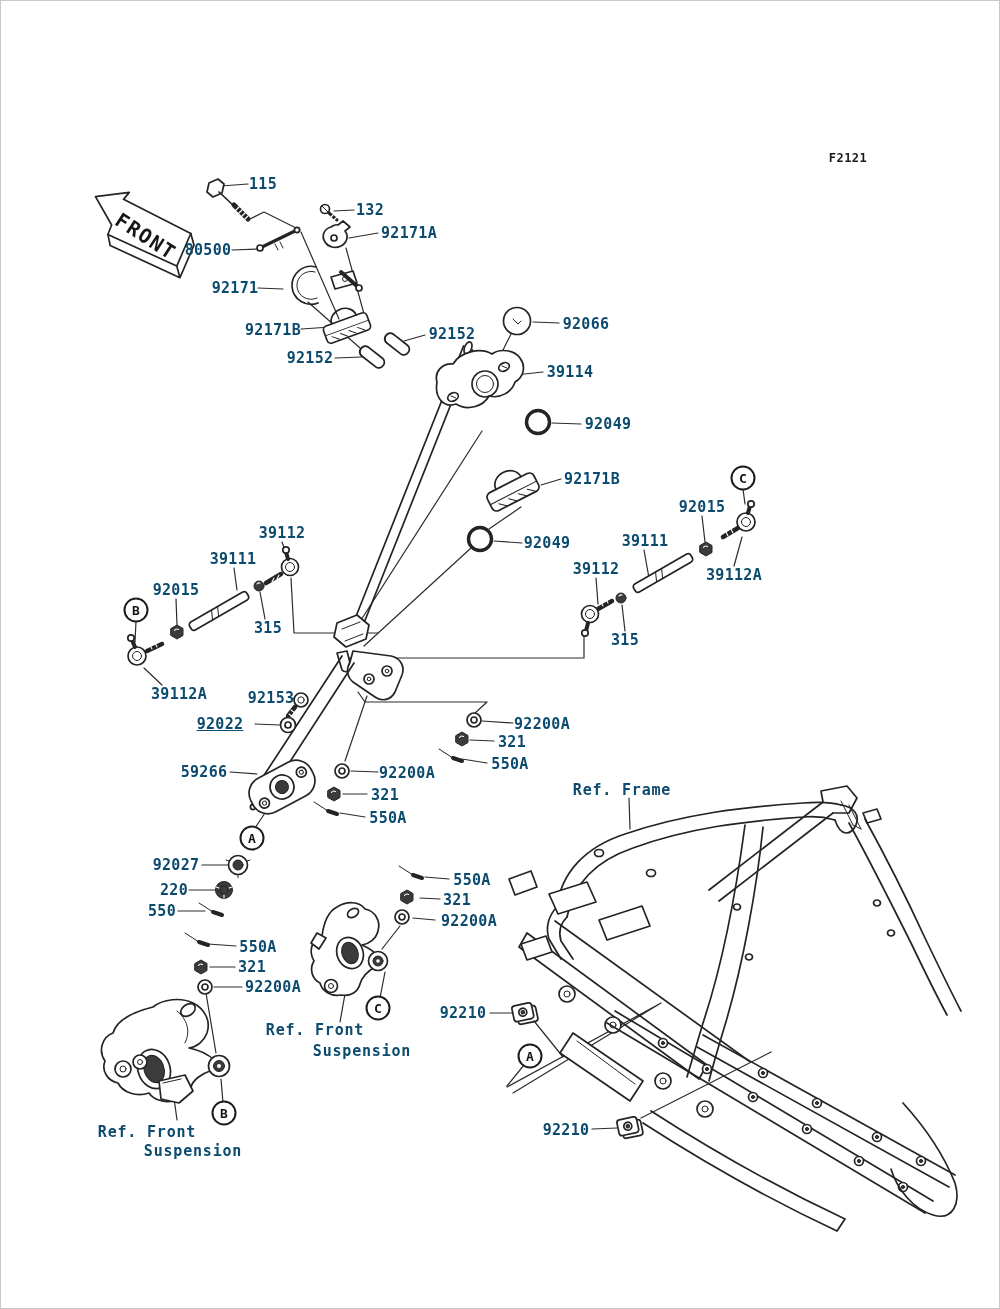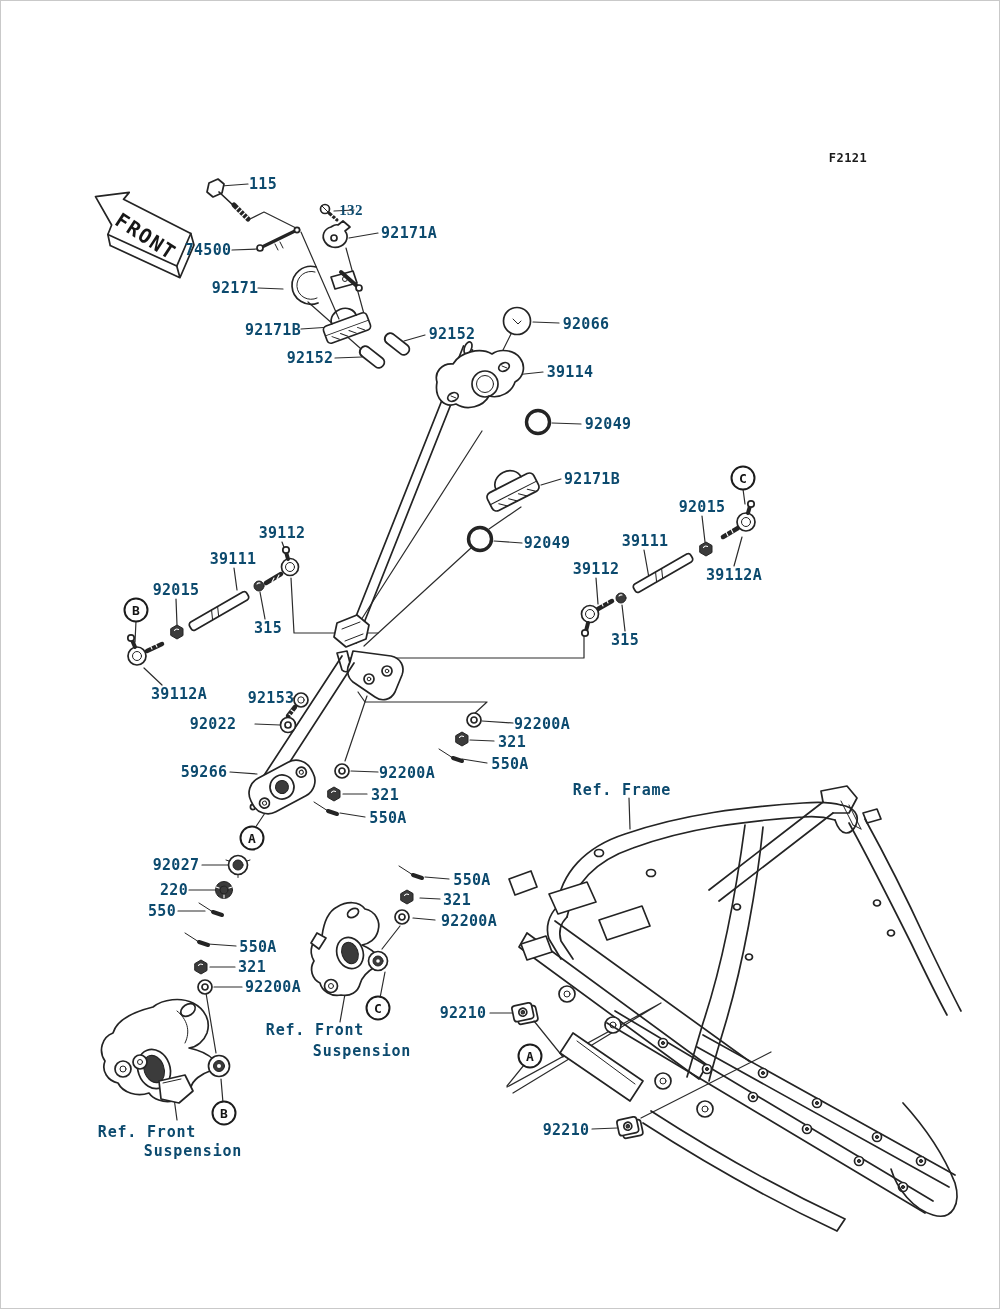--- a/index.html
+++ b/index.html
@@ -427,44 +427,44 @@
     <ellipse class="pn" cx="736" cy="906" rx="3.5" ry="3"></ellipse>
     <ellipse class="pn" cx="748" cy="956" rx="3.5" ry="3"></ellipse>
     <ellipse class="pn" cx="876" cy="902" rx="3.5" ry="3"></ellipse>
     <ellipse class="pn" cx="890" cy="932" rx="3.5" ry="3"></ellipse>
   </g>
 </svg>
 
 <div id="labels-layer">
   <div class="figcode" style="left:847px;top:157px;">F2121</div>
 <div class="plabel" style="left: 262px; top: 183px;">115</div>
-      <div class="plabel" style="left: 350px; top: 209px; font-family: Liberation Serif, serif;">132</div>
+      <div class="plabel" style="left: 369px; top: 209px;">132</div>
       <div class="plabel" style="left: 408px; top: 232px;">92171A</div>
-      <div class="plabel" style="left: 207px; top: 249px;">74500</div>
+      <div class="plabel" style="left: 207px; top: 249px;">80500</div>
       <div class="plabel" style="left: 234px; top: 287px;">92171</div>
       <div class="plabel" style="left: 272px; top: 329px;">92171B</div>
       <div class="plabel" style="left: 451px; top: 333px;">92152</div>
       <div class="plabel" style="left: 309px; top: 357px;">92152</div>
       <div class="plabel" style="left: 585px; top: 323px;">92066</div>
       <div class="plabel" style="left: 569px; top: 371px;">39114</div>
       <div class="plabel" style="left: 607px; top: 423px;">92049</div>
       <div class="plabel" style="left: 591px; top: 478px;">92171B</div>
       <div class="plabel" style="left: 546px; top: 542px;">92049</div>
       <div class="plabel" style="left: 281px; top: 532px;">39112</div>
       <div class="plabel" style="left: 232px; top: 558px;">39111</div>
       <div class="plabel" style="left: 175px; top: 589px;">92015</div>
       <div class="plabel" style="left: 267px; top: 627px;">315</div>
       <div class="plabel" style="left: 178px; top: 693px;">39112A</div>
       <div class="plabel" style="left: 701px; top: 506px;">92015</div>
       <div class="plabel" style="left: 644px; top: 540px;">39111</div>
       <div class="plabel" style="left: 595px; top: 568px;">39112</div>
       <div class="plabel" style="left: 733px; top: 574px;">39112A</div>
       <div class="plabel" style="left: 624px; top: 639px;">315</div>
       <div class="plabel" style="left: 270px; top: 697px;">92153</div>
-      <div class="plabel" style="left: 212px; top: 723px;">92022</div>
+      <div class="plabel" style="left: 219px; top: 723px; text-decoration: underline;">92022</div>
       <div class="plabel" style="left: 203px; top: 771px; text-align: right;">59266</div>
       <div class="plabel" style="left: 541px; top: 723px;">92200A</div>
       <div class="plabel" style="left: 511px; top: 741px;">321</div>
       <div class="plabel" style="left: 509px; top: 763px;">550A</div>
       <div class="plabel" style="left: 406px; top: 772px;">92200A</div>
       <div class="plabel" style="left: 384px; top: 794px;">321</div>
       <div class="plabel" style="left: 387px; top: 817px;">550A</div>
       <div class="plabel" style="left: 175px; top: 864px;">92027</div>
       <div class="plabel" style="left: 173px; top: 889px;">220</div>
       <div class="plabel" style="left: 161px; top: 910px;">550</div>

